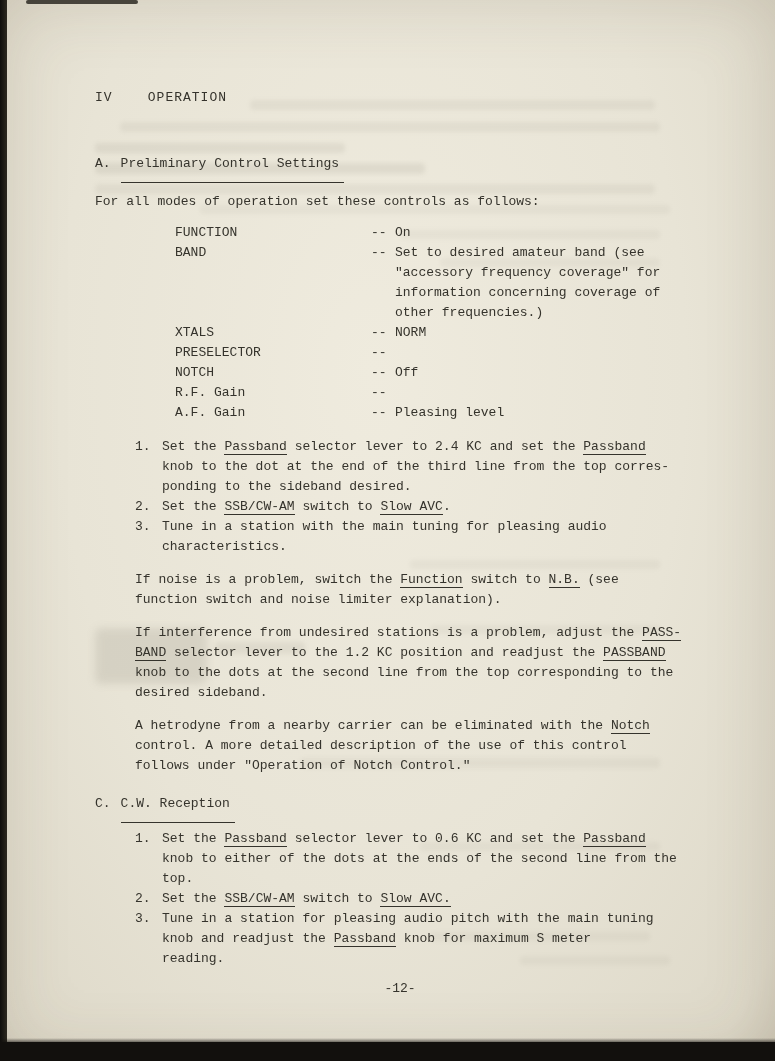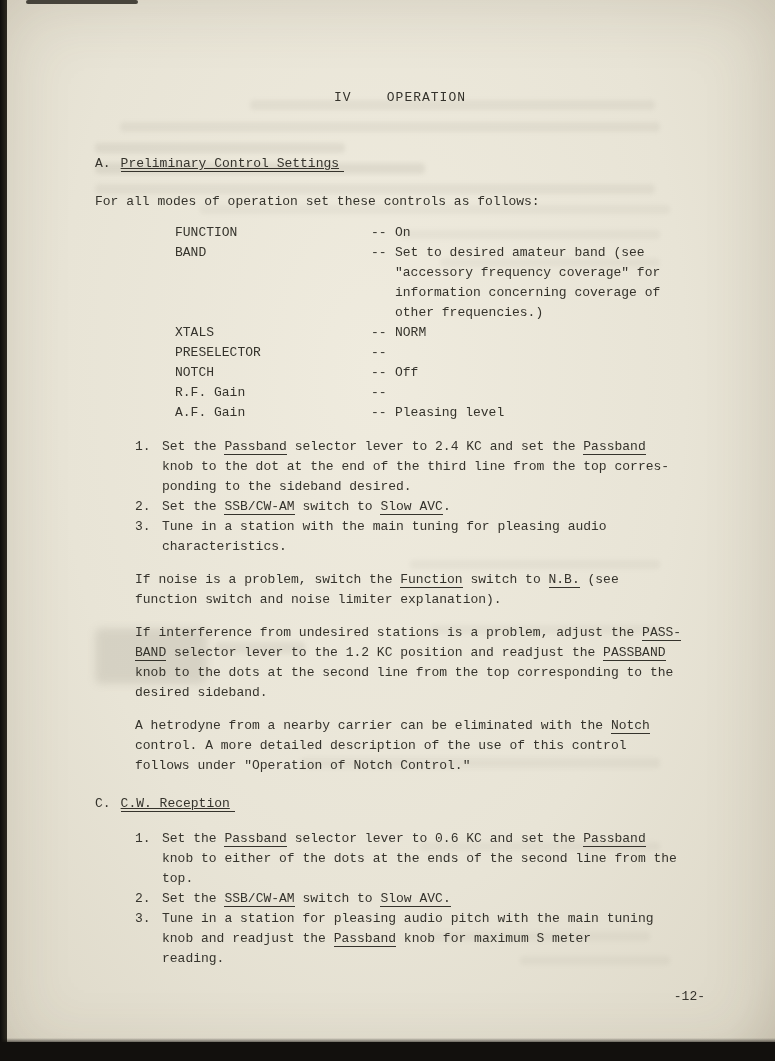--- a/index.html
+++ b/index.html
@@ -8,39 +8,39 @@
     position:relative;
     width:775px; height:1061px;
     background: radial-gradient(ellipse at 48% 35%, #efebde 0%, #e8e4d6 55%, #ded9c9 92%, #d3cdbc 100%);
     box-shadow: inset 0 0 70px rgba(92,80,58,0.18);
     font-family:"Liberation Mono","DejaVu Sans Mono",monospace;
     font-size:13px; line-height:20px;
     color:#35332c;
     overflow:hidden;
   }
   .content { position:relative; z-index:2; padding:88px 70px 0 95px; }
-  .title { text-align:center; white-space:pre; margin-bottom:46px; letter-spacing:1px; }
+  .title { white-space:pre; margin-bottom:46px; letter-spacing:1px; }
   .sechead { margin-bottom:11px; }
   .sechead .letter { margin-right:10px; }
-  .hu { border-bottom:1px solid currentColor; padding-right:5px; padding-bottom:0;text-decoration:underline; }
+  .hu { border-bottom:1px solid currentColor; padding-right:5px; padding-bottom:11px; }
   .u  { border-bottom:1px solid currentColor; }
   .head-a { margin-bottom:18px; }
   .intro { margin-bottom:11px; }
   .controls { margin-left:80px; margin-bottom:14px; }
   .crow { display:flex; }
   .cname { flex:0 0 196px; }
   .cdash { flex:0 0 24px; }
   .cval  { flex:1; white-space:pre-line; }
   .head-b { margin-top:14px; }
   .head-c { margin-top:18px; margin-bottom:15px; }
   .li { display:flex; margin-left:40px; }
   .num { flex:0 0 27px; }
   .litext { flex:1; white-space:pre-line; }
   .para { margin-left:40px; margin-top:13px; white-space:pre-line; }
-  .pagenum { text-align:right; margin-top:18px; }
+  .pagenum { text-align:center; margin-top:10px; }
   .ghost { position:absolute; z-index:1; background:#8d887a; border-radius:4px; filter:blur(2px); }
   .edge-left   { position:absolute; z-index:3; left:0; top:0; width:7px; height:100%;
                  background:linear-gradient(to right,#0e0d0b,#2d2920); }
   .edge-bottom { position:absolute; z-index:3; left:0; bottom:0; width:100%; height:19px; background:#12100d; }
   .edge-bottom::before { content:""; position:absolute; top:-4px; left:0; width:100%; height:4px;
                  background:linear-gradient(to bottom, rgba(18,16,13,0), rgba(18,16,13,.55)); }
   .edge-top    { position:absolute; z-index:3; left:26px; top:0; width:112px; height:4px;
                  background:rgba(22,19,14,.75); border-radius:2px; }
 </style>
 </head>

